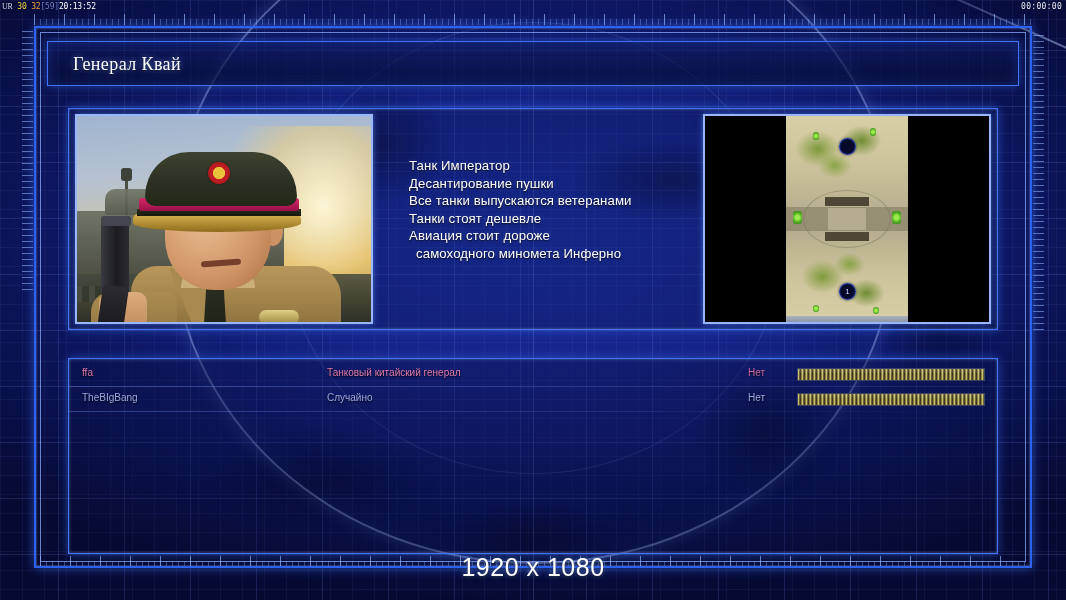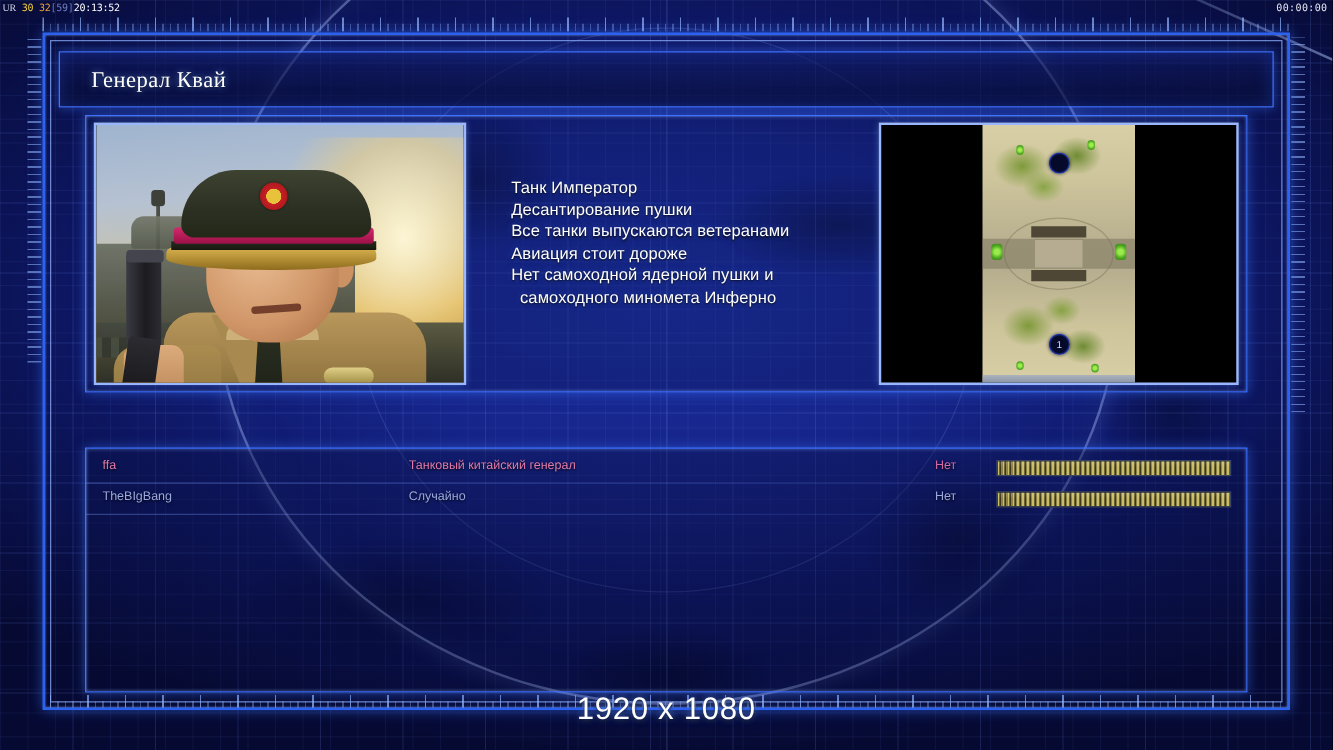--- a/index.html
+++ b/index.html
@@ -141,21 +141,21 @@
   .title-text{
     position:absolute; left:25px; top:50%; transform:translateY(-50%);
     font-size:18px; color:#ffffff; letter-spacing:.4px;
     text-shadow:0 0 6px rgba(120,170,255,.75), 0 1px 2px rgba(0,0,0,.9);
     white-space:nowrap;
     font-family:Liberation Serif, serif;
   }
 
   
   .mid-panel{
-    position:absolute; left:68px; top:92px; width:930px; height:222px;
+    position:absolute; left:68px; top:108px; width:930px; height:222px;
     border:1px solid #3f72ff;
     box-shadow:0 0 9px rgba(60,120,255,.5), inset 0 0 3px rgba(160,200,255,.5);
     background:rgba(8,14,64,.25);
     z-index:10;
   }
 
   
   .portrait-wrap{
     position:absolute; left:6px; top:5px; width:298px; height:210px;
     border:2px solid #9ab6ff;
@@ -489,22 +489,22 @@
         <div class="pt-gun-top"></div>
         <div class="pt-hand"></div>
         <div class="pt-gun-grip"></div>
       </div>
     </div>
 
     <div class="desc">
       <div>Танк Император</div>
       <div>Десантирование пушки</div>
       <div>Все танки выпускаются ветеранами</div>
+      <div>Танки стоят дешевле</div>
       <div>Авиация стоит дороже</div>
-      <div>Нет самоходной ядерной пушки и</div>
       <div class="indent">самоходного миномета Инферно</div>
     </div>
 
     <div class="map-wrap">
       <div class="map-inner">
         <div class="map-road"></div>
         <div class="map-oval"></div>
         <div class="map-blk1"></div>
         <div class="map-blk2"></div>
         <div class="map-center"></div>

